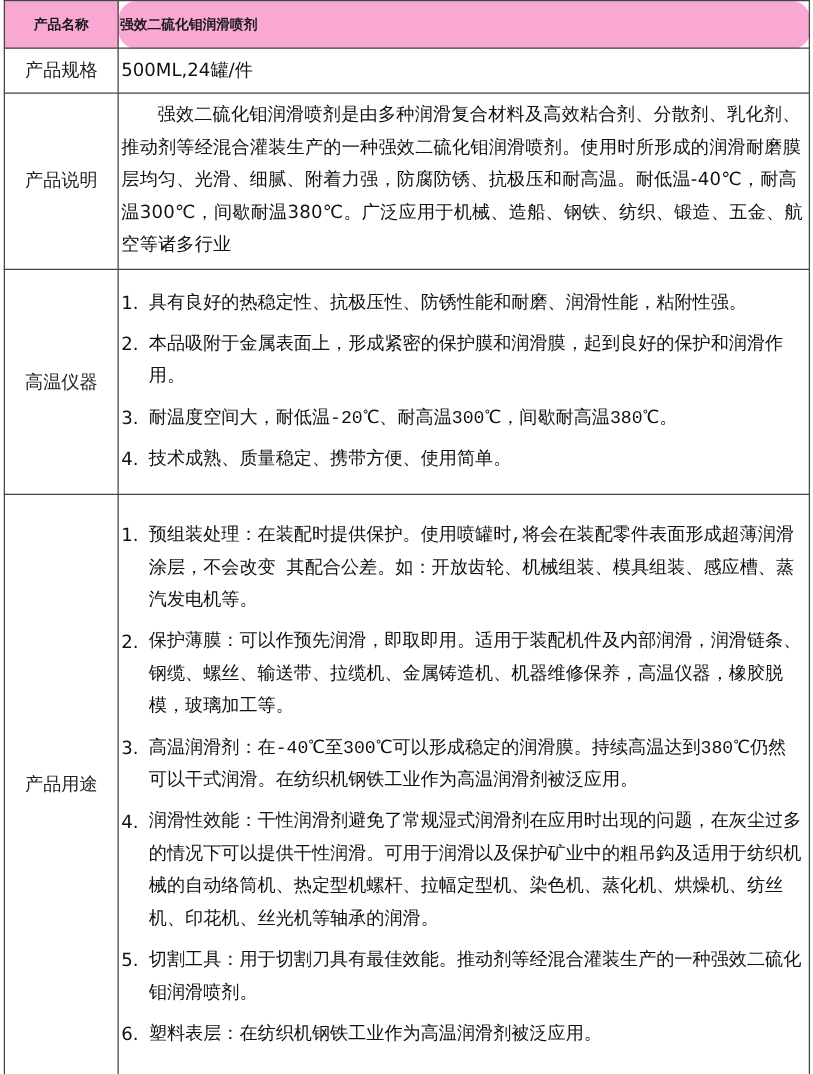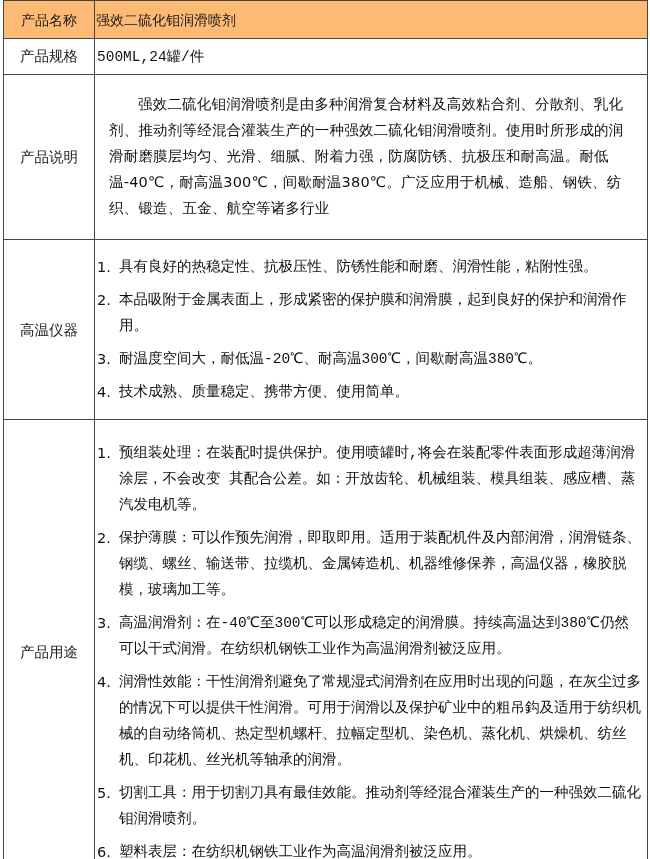--- a/index.html
+++ b/index.html
@@ -34,35 +34,35 @@
     .label-cell {
       text-align: center;
       color: #222222;
       font-size: 15px;
     }
     .value-cell {
       padding-left: 2px !important;
       padding-right: 4px !important;
     }
     tr.header-row td {
-      background: #fdba74;
-      font-weight: normal;
+      background: #f9a8d4;
+      font-weight: bold;
       height: 37px;
       color: #1a1a1a;
-      font-size: 14px;
+      font-size: 11px;
     }
-    tr.header-row td.value-cell { padding-left: 1px !important; }
-    tr.spec-row td { height: 35px; font-family: Liberation Mono, monospace; }
+    tr.header-row td.value-cell { padding-left: 1px !important; border-radius: 14px; }
+    tr.spec-row td { height: 35px; }
     tr.desc-row td { height: 135px; }
     tr.features-row td { height: 179px; }
     tr.uses-row td { height: 464px; }
     .desc-text {
       text-indent: 2em;
       padding: 4px 0 6px 0;
-      margin: 12px;
+      margin: 0;
       letter-spacing: 0.2px;
     }
     .list {
       margin: 0;
       padding: 4px 0 4px 0;
       list-style: none;
     }
     .list li {
       display: flex;
       margin-bottom: 7px;

